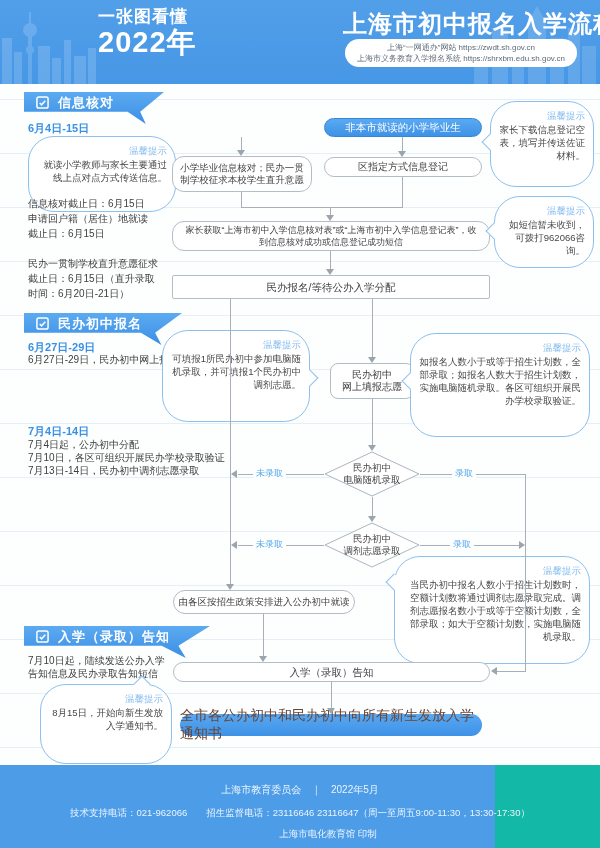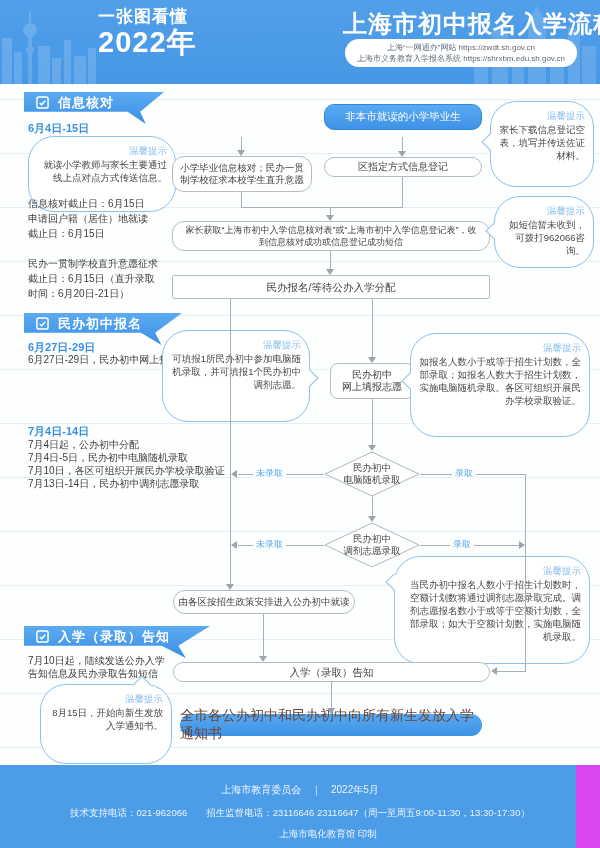--- a/index.html
+++ b/index.html
@@ -1,17 +1,17 @@
 <!DOCTYPE html>
 <html><head>
 <meta charset="utf-8">
 <style>
   html,body{margin:0;padding:0;background:#fff;}
   .page{position:relative;width:600px;height:848px;overflow:hidden;
-        font-family:"Liberation Sans",sans-serif;background:#d946ef;}
+        font-family:"Liberation Sans",sans-serif;background:#14b8a6;}
   
   .header{position:absolute;left:0;top:0;width:600px;height:84px;
           background:linear-gradient(180deg,#529fe9,#4697e6);}
   .skyline{position:absolute;top:0;height:84px;opacity:.9;}
   .tagline{position:absolute;left:98px;top:8px;color:#fff;line-height:1.1;}
   .tagline .t1{font-size:17px;font-weight:bold;letter-spacing:1px;}
   .tagline .t2{font-size:29px;font-weight:bold;letter-spacing:1px;}
   .main-title{position:absolute;left:343px;top:8px;color:#fff;font-size:24px;
               font-weight:bold;letter-spacing:1px;white-space:nowrap;}
   .url-pill{position:absolute;left:345px;top:39px;width:232px;height:28px;background:#fff;
@@ -54,21 +54,21 @@
          justify-content:center;font-size:9.5px;color:#424242;line-height:12px;text-align:center;}
   
   .vl,.hl{position:absolute;background:#a7b0b8;}
   .vl{width:1px;} .hl{height:1px;}
   .ah{position:absolute;width:0;height:0;}
   .ah-down{border-left:4px solid transparent;border-right:4px solid transparent;border-top:6px solid #9aa5ad;}
   .ah-left{border-top:4px solid transparent;border-bottom:4px solid transparent;border-right:6px solid #9aa5ad;}
   .ah-right{border-top:4px solid transparent;border-bottom:4px solid transparent;border-left:6px solid #9aa5ad;}
   .flowlabel{position:absolute;color:#58a9ee;font-size:9px;background:#fdfefe;padding:0 3px;}
   
-  .footer{position:absolute;left:0;top:765px;width:576px;height:83px;background:#4d9ce8;
+  .footer{position:absolute;left:0;top:765px;width:495px;height:83px;background:#4d9ce8;
           color:#eaf4fe;text-align:center;font-size:9.5px;}
   .footer div{position:absolute;width:600px;white-space:nowrap;}
 </style>
 </head>
 <body>
 
 <div class="page">
 
   <div class="header">
     <svg class="skyline" style="left:0;" width="110" height="84" viewBox="0 0 110 84">
@@ -130,21 +130,21 @@
       <div>信息核对截止日：6月15日</div>
       <div>申请回户籍（居住）地就读</div>
       <div>截止日：6月15日</div>
     </div>
     <div class="note" style="left:28px;top:172px;">
       <div>民办一贯制学校直升意愿征求</div>
       <div>截止日：6月15日（直升录取</div>
       <div>时间：6月20日-21日）</div>
     </div>
 
-    <div class="blue-pill" style="left:324px;top:20px;width:158px;height:26px;">非本市就读的小学毕业生</div>
+    <div class="blue-pill" style="left:324px;top:34px;width:158px;height:19px;">非本市就读的小学毕业生</div>
     <div class="flow-box" style="left:172px;top:72px;width:140px;height:36px;border-radius:12px;font-size:9.5px;padding:2px 6px;">小学毕业信息核对；民办一贯制学校征求本校学生直升意愿</div>
     <div class="flow-box" style="left:172px;top:137px;width:318px;height:30px;border-radius:12px;font-size:9px;padding:2px 10px;">家长获取“上海市初中入学信息核对表”或“上海市初中入学信息登记表”，收到信息核对成功或信息登记成功短信</div>
     <div class="flow-box" style="left:324px;top:73px;width:158px;height:20px;border-radius:10px;font-size:10px;">区指定方式信息登记</div>
     <div class="flow-box" style="left:172px;top:191px;width:318px;height:24px;border-radius:2px;font-size:10.5px;">民办报名/等待公办入学分配</div>
 
     <div class="cloud" style="left:490px;top:17px;width:104px;height:86px;">
       <span class="tip-t">温馨提示</span>
       <span>家长下载信息登记空表，填写并传送佐证材料。</span>
       <span class="tail t-left"></span>
     </div>
@@ -179,21 +179,20 @@
 
     <div class="cloud" style="left:410px;top:249px;width:180px;height:104px;">
       <span class="tip-t">温馨提示</span>
       <span>如报名人数小于或等于招生计划数，全部录取；如报名人数大于招生计划数，实施电脑随机录取。各区可组织开展民办学校录取验证。</span>
       <span class="tail t-left"></span>
     </div>
 
     <div class="sec-date" style="left:28px;top:340px;">7月4日-14日</div>
     <div class="note" style="left:28px;top:354px;line-height:13px;">
       <div>7月4日起，公办初中分配</div>
-      <div>7月4日-5日，民办初中电脑随机录取</div>
       <div>7月10日，各区可组织开展民办学校录取验证</div>
       <div>7月13日-14日，民办初中调剂志愿录取</div>
     </div>
 
     <div class="diamond" style="left:324px;top:367px;width:96px;height:46px;">
       <svg width="96" height="46" viewBox="0 0 96 46">
         <polygon points="48,1 95,23 48,45 1,23" fill="#ffffff" stroke="#aab6c0" stroke-width="1"></polygon>
       </svg>
       <div class="dtext">
         <span>民办初中</span>

